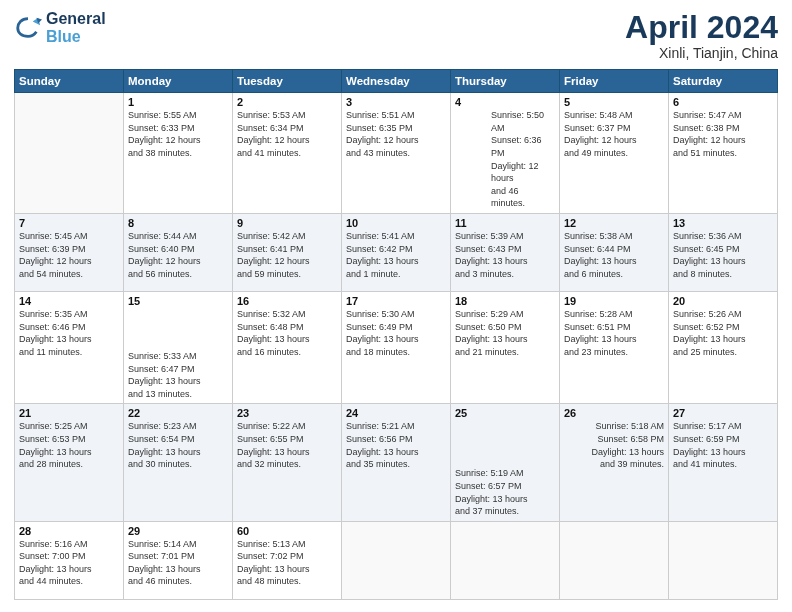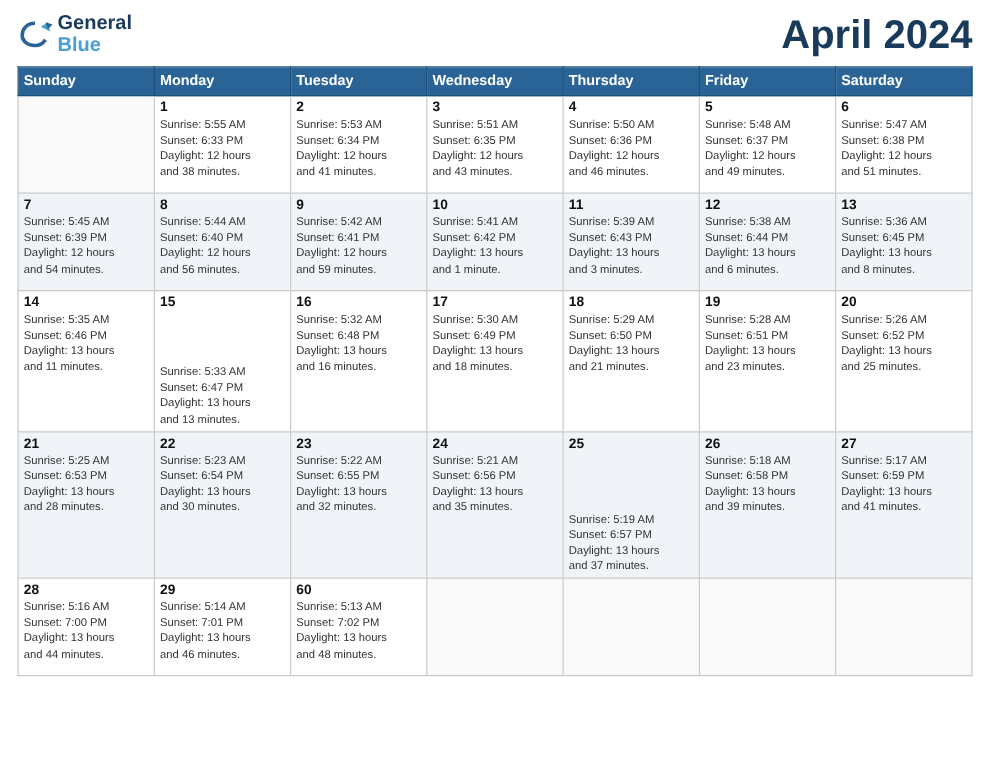--- a/index.html
+++ b/index.html
@@ -102,20 +102,21 @@
         <div style="font-size:16px; font-weight:bold; color:#1a3a5c; line-height:1.1;">
           <span>General</span>
         </div>
         <div style="font-size:16px; font-weight:bold; color:#4a9fd4; line-height:1.1;">
           <span>Blue</span>
         </div>
       </div>
     </div>
     <div class="title-block">
       <div class="month-title">April 2024</div>
+      <div class="location">Xinli, Tianjin, China</div>
     </div>
   </div>
 
   <table class="calendar-table">
     <thead>
       <tr>
 
       <th>Sunday</th>
           <th>Monday</th>
           <th>Tuesday</th>
@@ -144,21 +145,21 @@
           </td>
           <td>
             <div class="day-num">3</div>
             <div class="day-info" style="white-space: pre-line;">Sunrise: 5:51 AM
 Sunset: 6:35 PM
 Daylight: 12 hours
 and 43 minutes.</div>
           </td>
           <td>
             <div class="day-num">4</div>
-            <div class="day-info" style="white-space: pre-line;">Sunrise: 5:50 AM
+            <div class="day-info" style="white-space: pre-line; margin-left: 36px;">Sunrise: 5:50 AM
 Sunset: 6:36 PM
 Daylight: 12 hours
 and 46 minutes.</div>
           </td>
           <td>
             <div class="day-num">5</div>
             <div class="day-info" style="white-space: pre-line;">Sunrise: 5:48 AM
 Sunset: 6:37 PM
 Daylight: 12 hours
 and 49 minutes.</div>
@@ -304,21 +305,21 @@
           </td>
           <td>
             <div class="day-num">25</div>
             <div class="day-info" style="white-space: pre-line; margin-top: 48px;">Sunrise: 5:19 AM
 Sunset: 6:57 PM
 Daylight: 13 hours
 and 37 minutes.</div>
           </td>
           <td>
             <div class="day-num">26</div>
-            <div class="day-info" style="white-space: pre-line;">Sunrise: 5:18 AM
+            <div class="day-info" style="white-space: pre-line; text-align: right;">Sunrise: 5:18 AM
 Sunset: 6:58 PM
 Daylight: 13 hours
 and 39 minutes.</div>
           </td>
           <td>
             <div class="day-num">27</div>
             <div class="day-info" style="white-space: pre-line;">Sunrise: 5:17 AM
 Sunset: 6:59 PM
 Daylight: 13 hours
 and 41 minutes.</div>

